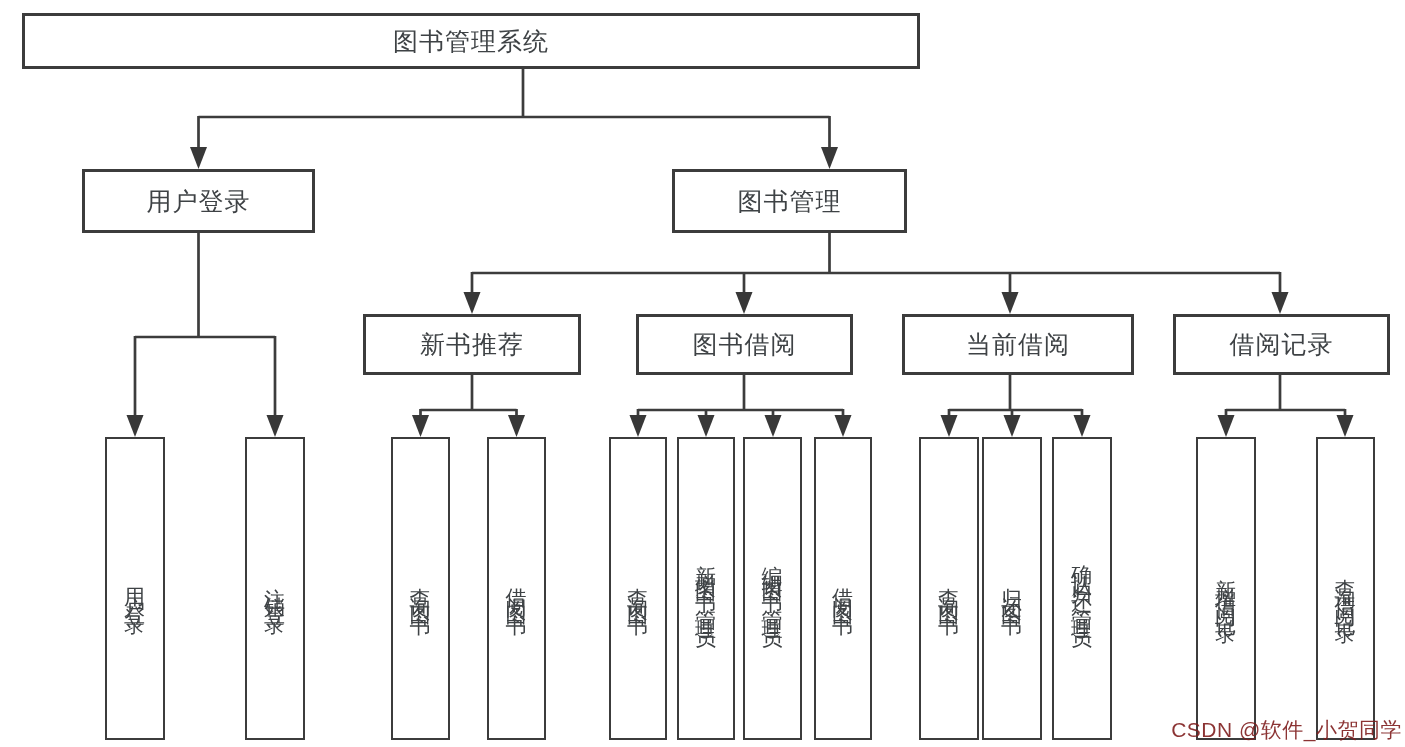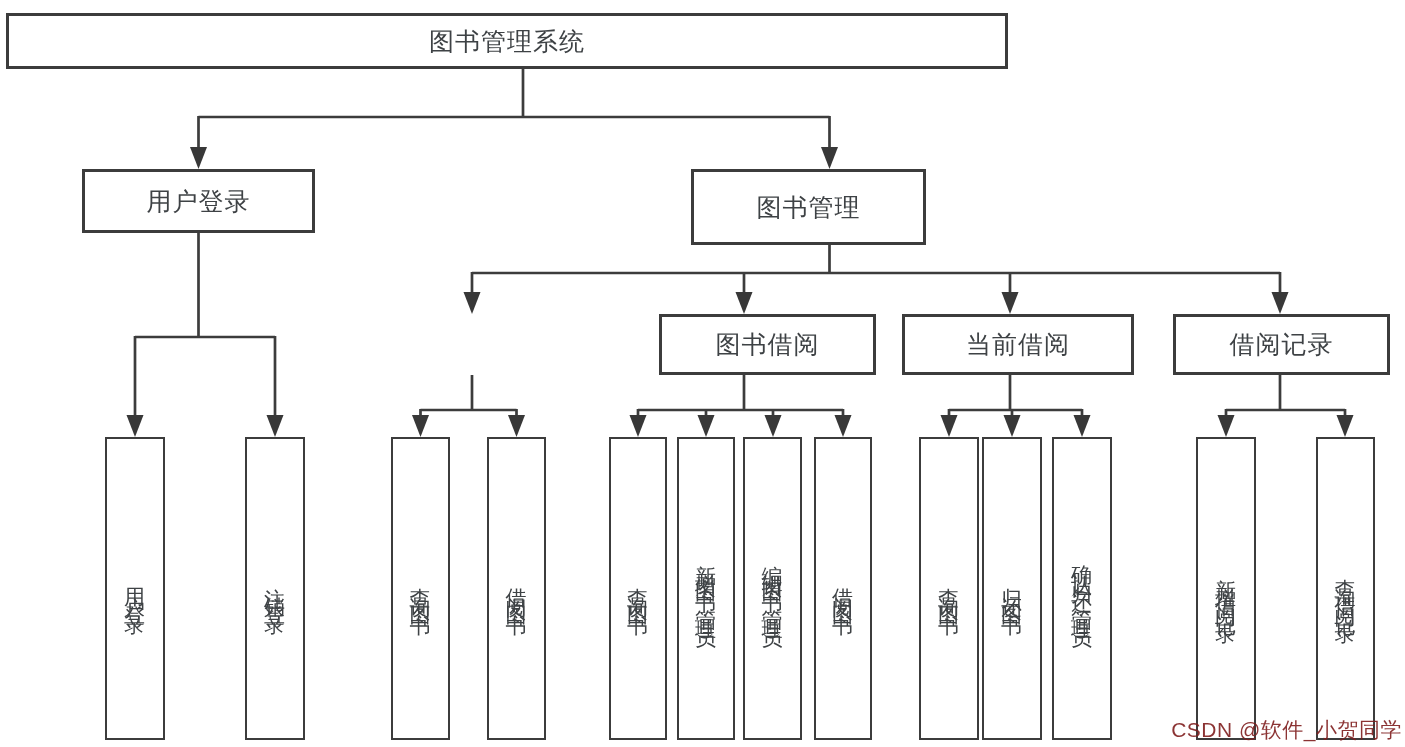--- a/index.html
+++ b/index.html
@@ -91,32 +91,35 @@
       <polygon class="arrow" points="1073.5,415 1090.5,415 1082,437"></polygon>
     </g>
 
     <g>
       <path class="line" d="M1280 375 V410 M1226 410 H1345 M1226 409 V417 M1345 409 V417"></path>
       <polygon class="arrow" points="1217.5,415 1234.5,415 1226,437"></polygon>
       <polygon class="arrow" points="1336.5,415 1353.5,415 1345,437"></polygon>
     </g>
   </svg>
 
-  <div class="node h" style="left:6px;top:13px;width:1002px;height:56px">
+  <div class="node h" style="left:22px;top:13px;width:898px;height:56px">
     <span>图书管理系统</span>
   </div>
 
   <div class="node h" style="left:82px;top:169px;width:233px;height:64px">
     <span>用户登录</span>
   </div>
-  <div class="node h" style="left:691px;top:169px;width:235px;height:76px">
+  <div class="node h" style="left:672px;top:169px;width:235px;height:64px">
     <span>图书管理</span>
   </div>
 
-  <div class="node h" style="left:659px;top:314px;width:217px;height:61px">
+  <div class="node h" style="left:363px;top:314px;width:218px;height:61px">
+    <span>新书推荐</span>
+  </div>
+  <div class="node h" style="left:636px;top:314px;width:217px;height:61px">
     <span>图书借阅</span>
   </div>
   <div class="node h" style="left:902px;top:314px;width:232px;height:61px">
     <span>当前借阅</span>
   </div>
   <div class="node h" style="left:1173px;top:314px;width:217px;height:61px">
     <span>借阅记录</span>
   </div>
 
   <div class="node leaf" style="left:105px;top:437px;width:60px;height:303px">

